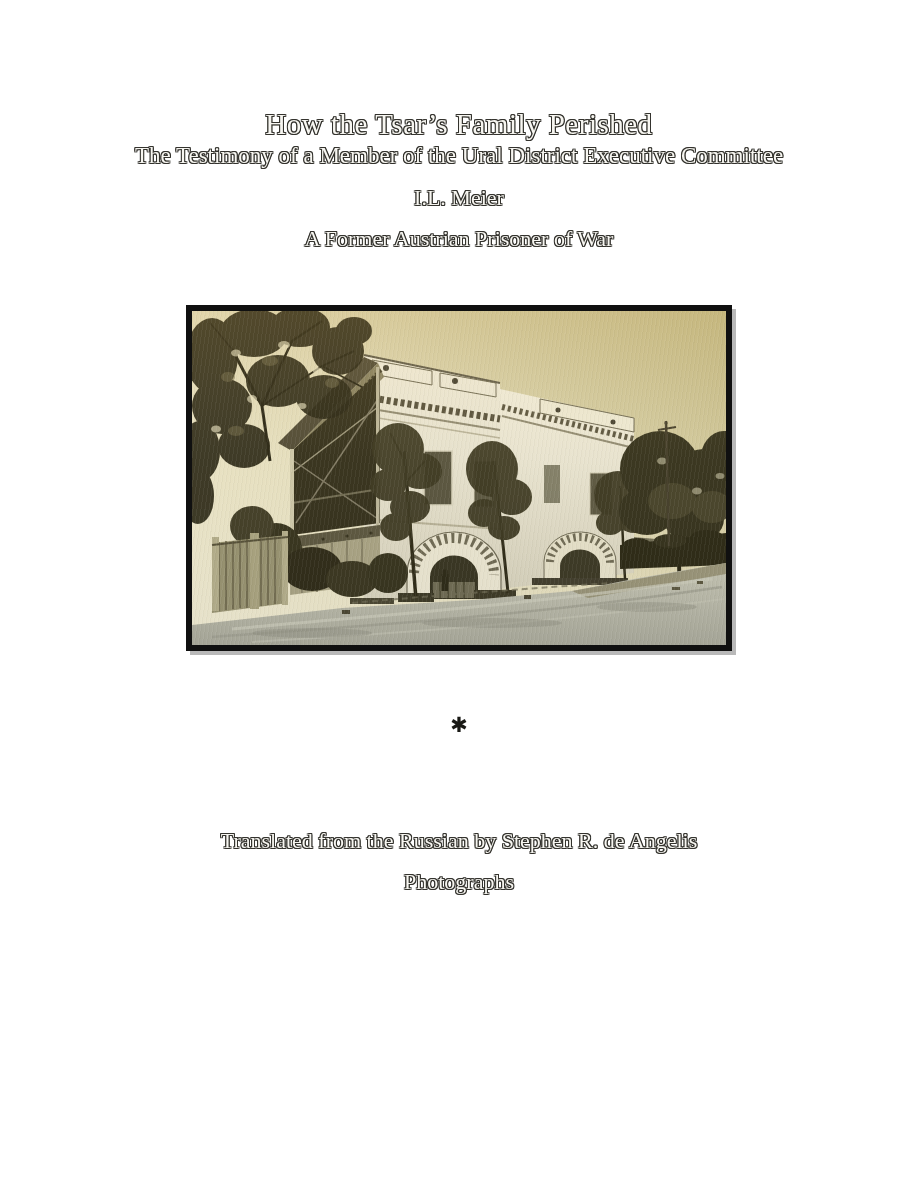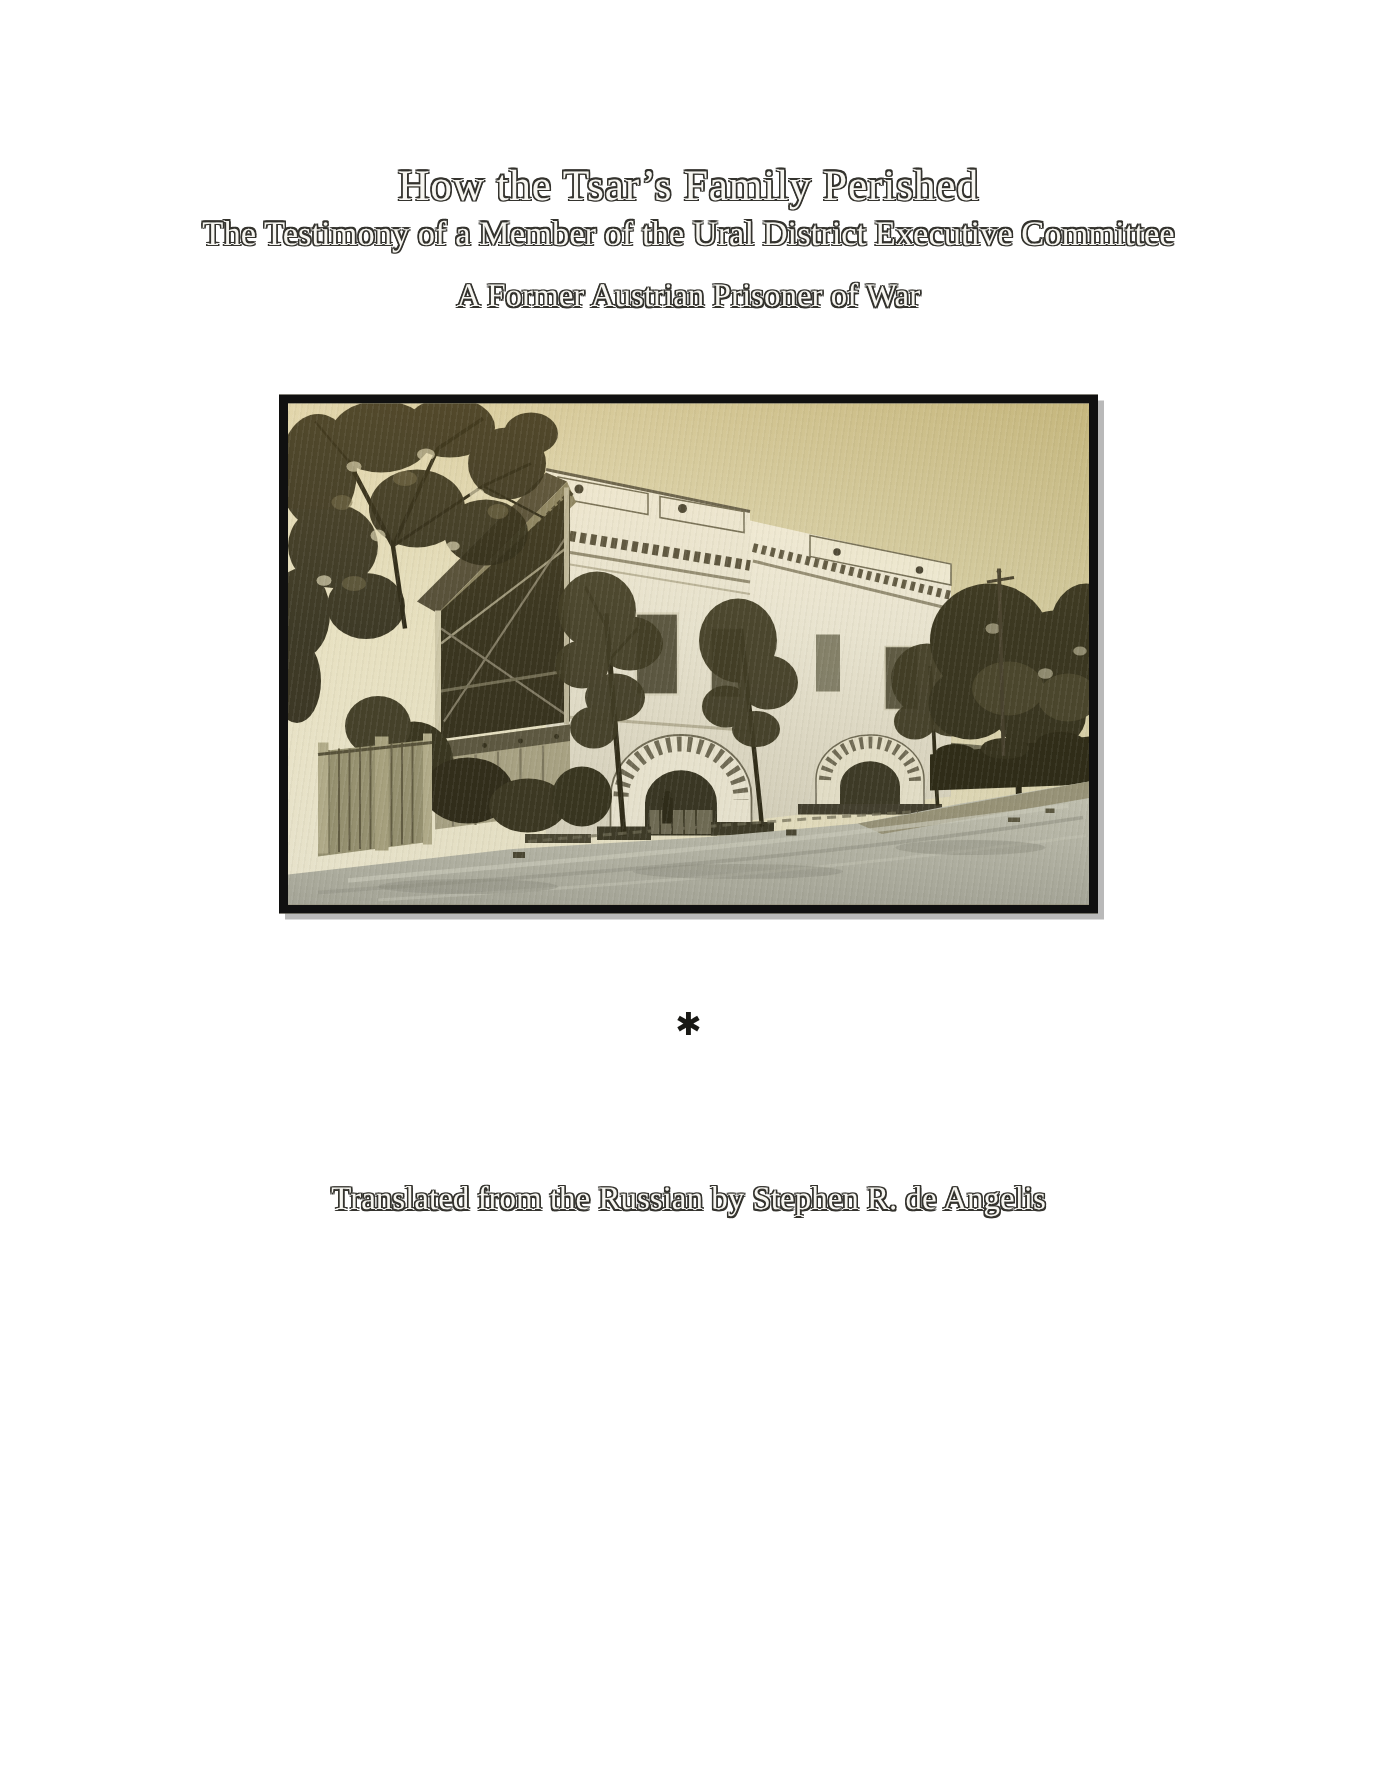--- a/index.html
+++ b/index.html
@@ -55,20 +55,21 @@
 </style>
 </head>
 <body>
 
 <div class="page">
 
   <h1 class="title outlined">How the Tsar’s Family Perished</h1>
 
   <div class="subtitle outlined">The Testimony of a Member of the Ural District Executive Committee</div>
 
+  <div class="author outlined">I.L. Meier</div>
 
   <div class="author-note outlined">A Former Austrian Prisoner of War</div>
 
   <figure class="photo-wrap">
     <div class="photo-frame">
       <svg viewBox="0 0 534 334" width="534" height="334" xmlns="http://www.w3.org/2000/svg" role="img">
         <defs>
           <linearGradient id="sky" x1="0" y1="1" x2="1" y2="0">
             <stop offset="0" stop-color="#f3eed6"></stop>
             <stop offset="0.5" stop-color="#e6dfbd"></stop>
@@ -295,14 +296,15 @@
         <rect x="0" y="0" width="534" height="334" fill="url(#tint)"></rect>
       </svg>
       <div class="scan-overlay"></div>
     </div>
   </figure>
 
   <div class="divider">✱</div>
 
   <div class="translator outlined">Translated from the Russian by Stephen R. de Angelis</div>
 
+  <div class="photographs outlined">Photographs</div>
 
 </div>
 
 </body></html>

